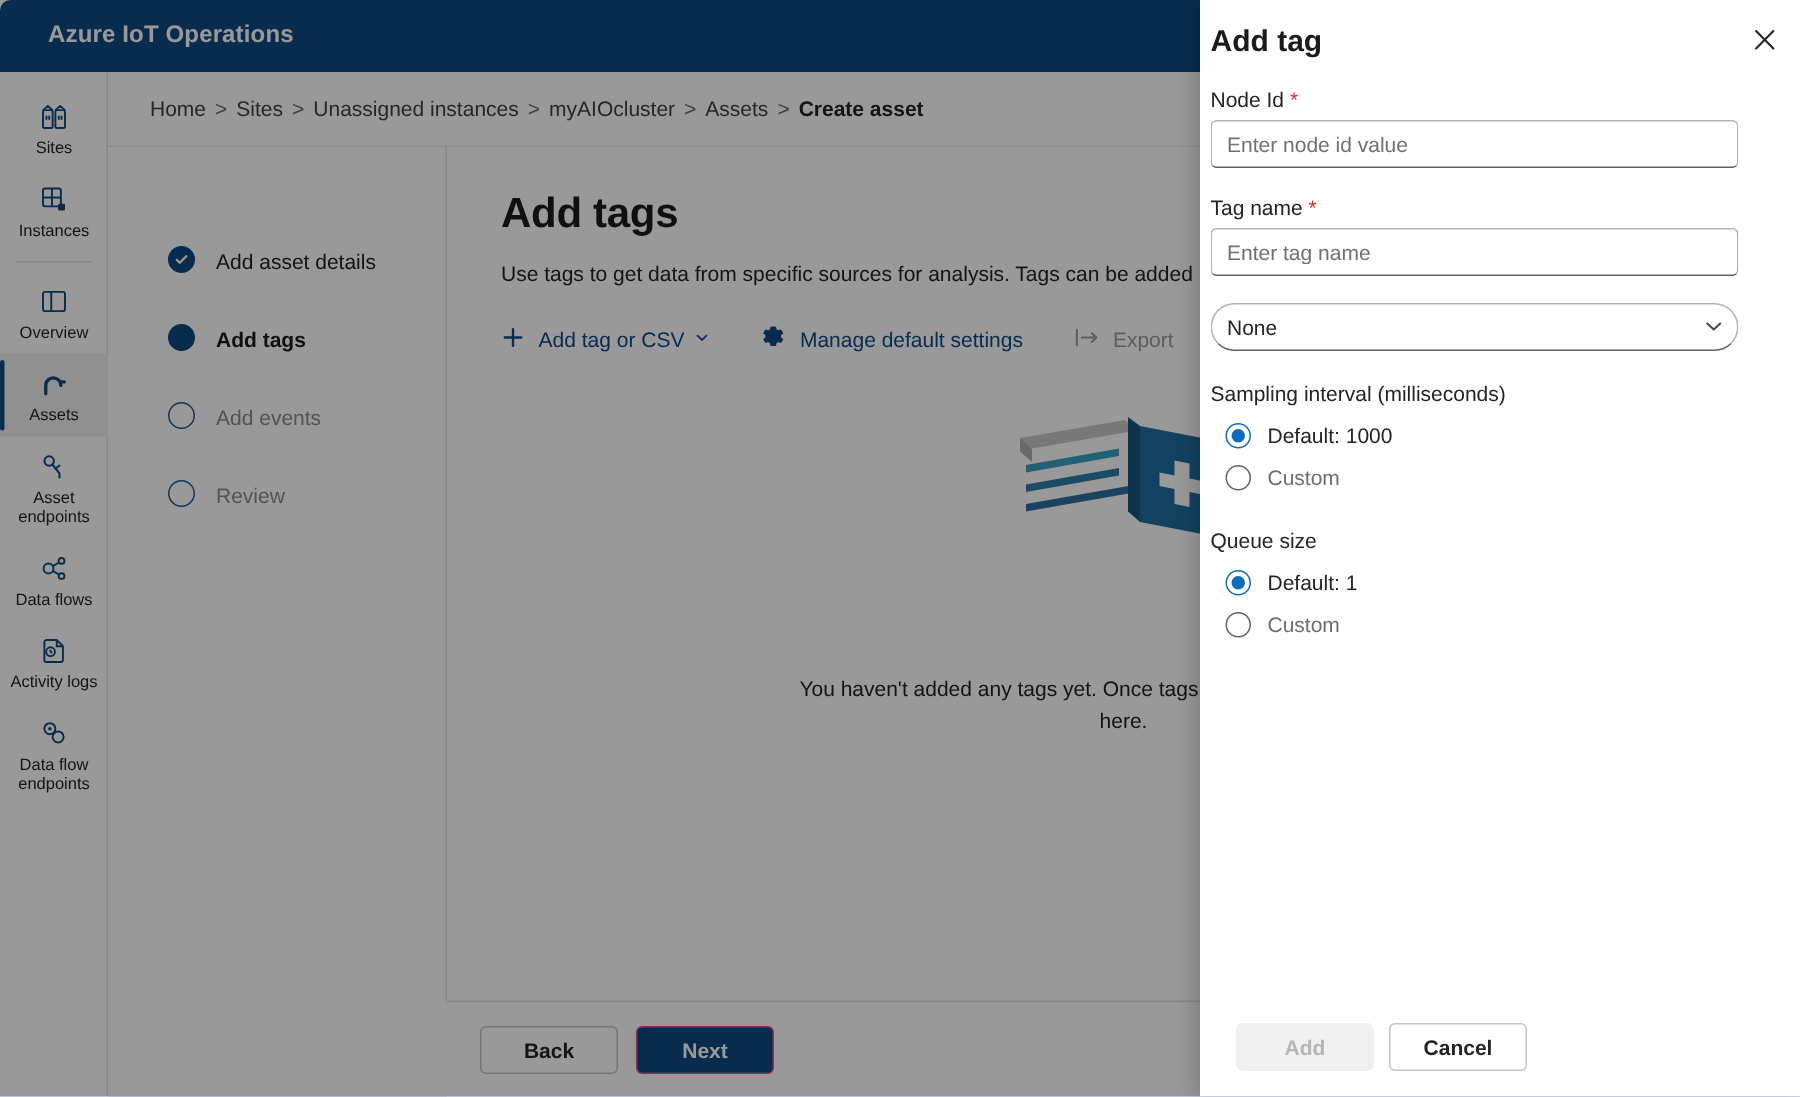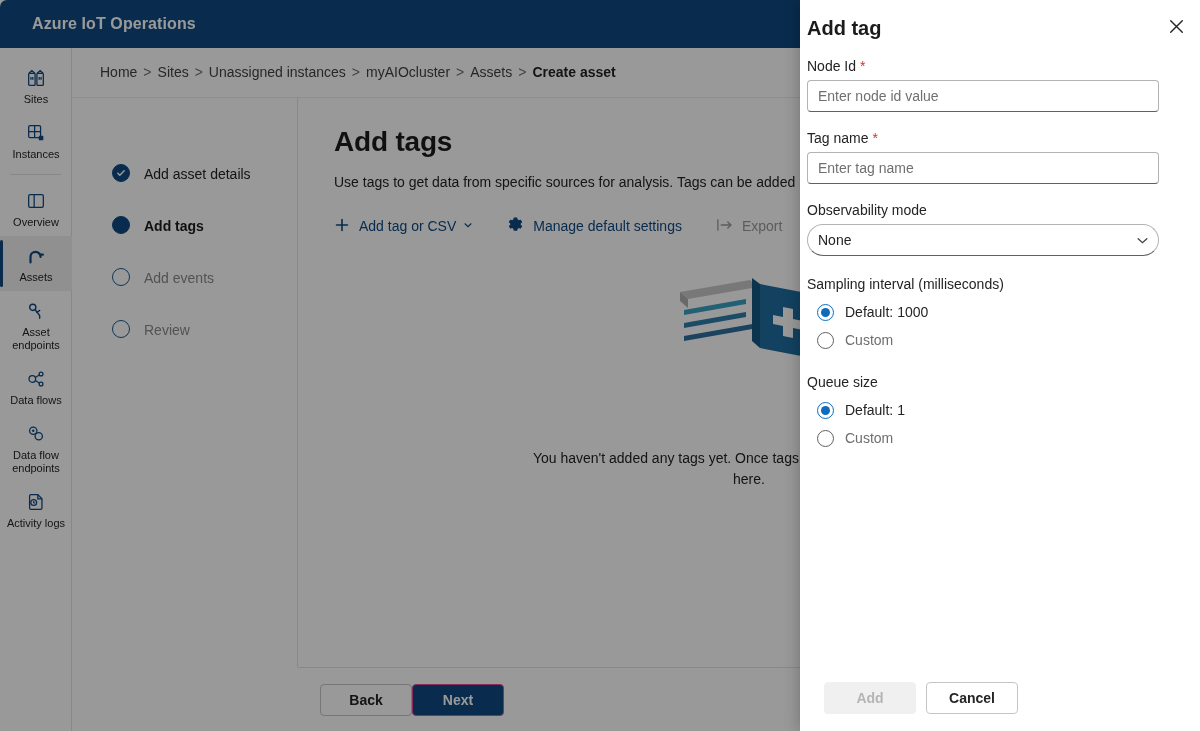--- a/index.html
+++ b/index.html
@@ -193,20 +193,21 @@
 
   .footerbar {
     position: absolute;
     left: 298px; top: 667px;
     width: 902px; height: 64px;
     background: #ffffff;
     border-top: 1px solid #e3e3e3;
     display: flex;
     align-items: center;
     padding-left: 22px;
+    gap: 12px;
   }
   .btn {
     height: 32px;
     min-width: 92px;
     font-size: 14px;
     border-radius: 4px;
     cursor: pointer;
     font-family: "Liberation Sans", sans-serif;
     display: inline-flex;
     align-items: center;
@@ -429,38 +430,38 @@
               <circle cx="17.5" cy="17.5" r="2.1"></circle>
             <path d="M11.2 10.3l4.4-2.7M11.2 13.7l4.4 2.7"></path>
           </svg>
         </span>
         <span class="rail-label">Data flows</span>
       </div>
 
       <div class="rail-item">
         <span class="rail-icon">
           <svg width="22" height="22" viewBox="0 0 24 24" fill="none" stroke="#0f4a82" stroke-width="1.4">
-            <circle cx="9" cy="8.5" r="4"></circle>
-              <circle cx="9" cy="8.5" r="1.3" fill="#0f4a82" stroke="none"></circle>
-            <circle cx="15" cy="14.5" r="4"></circle>
-          </svg>
-        </span>
-        <span class="rail-label">Data flow endpoints</span>
-      </div>
-
-      <div class="rail-item">
-        <span class="rail-icon">
-          <svg width="22" height="22" viewBox="0 0 24 24" fill="none" stroke="#0f4a82" stroke-width="1.4">
             <path d="M14 4H6.5A1.5 1.5 0 0 0 5 5.5v13A1.5 1.5 0 0 0 6.5 20H17a1.5 1.5 0 0 0 1.5-1.5V8.5z"></path>
             <path d="M14 4v4.5h4.5"></path>
             <circle cx="9.5" cy="12.5" r="3.2"></circle>
               <path d="M9.5 11v1.6l1.2.8"></path>
           </svg>
         </span>
         <span class="rail-label">Activity logs</span>
+      </div>
+
+      <div class="rail-item">
+        <span class="rail-icon">
+          <svg width="22" height="22" viewBox="0 0 24 24" fill="none" stroke="#0f4a82" stroke-width="1.4">
+            <circle cx="9" cy="8.5" r="4"></circle>
+              <circle cx="9" cy="8.5" r="1.3" fill="#0f4a82" stroke="none"></circle>
+            <circle cx="15" cy="14.5" r="4"></circle>
+          </svg>
+        </span>
+        <span class="rail-label">Data flow endpoints</span>
       </div>
     </nav>
 
     <div class="breadcrumb">
       <span class="bc-link">Home</span>
       <span class="bc-sep">&gt;</span>
       <span class="bc-link">Sites</span>
       <span class="bc-sep">&gt;</span>
       <span class="bc-link">Unassigned instances</span>
       <span class="bc-sep">&gt;</span>
@@ -583,21 +584,20 @@
 
     <div class="field">
       <label class="field-label">
         <span>Tag name</span>
         <span class="req">*</span>
       </label>
       <input class="text-input" type="text" placeholder="Enter tag name" style="">
     </div>
 
     <div class="field">
-      <label class="field-label">Observability mode</label>
       <div class="select-wrap">
         <div class="select-input">None</div>
         <span class="select-caret">
           <svg width="13" height="13" viewBox="0 0 12 12" fill="none" stroke="#424242" stroke-width="1.2" stroke-linecap="round">
               <path d="M2 4.3L6 8l4-3.7"></path>
             </svg>
         </span>
       </div>
     </div>
 

